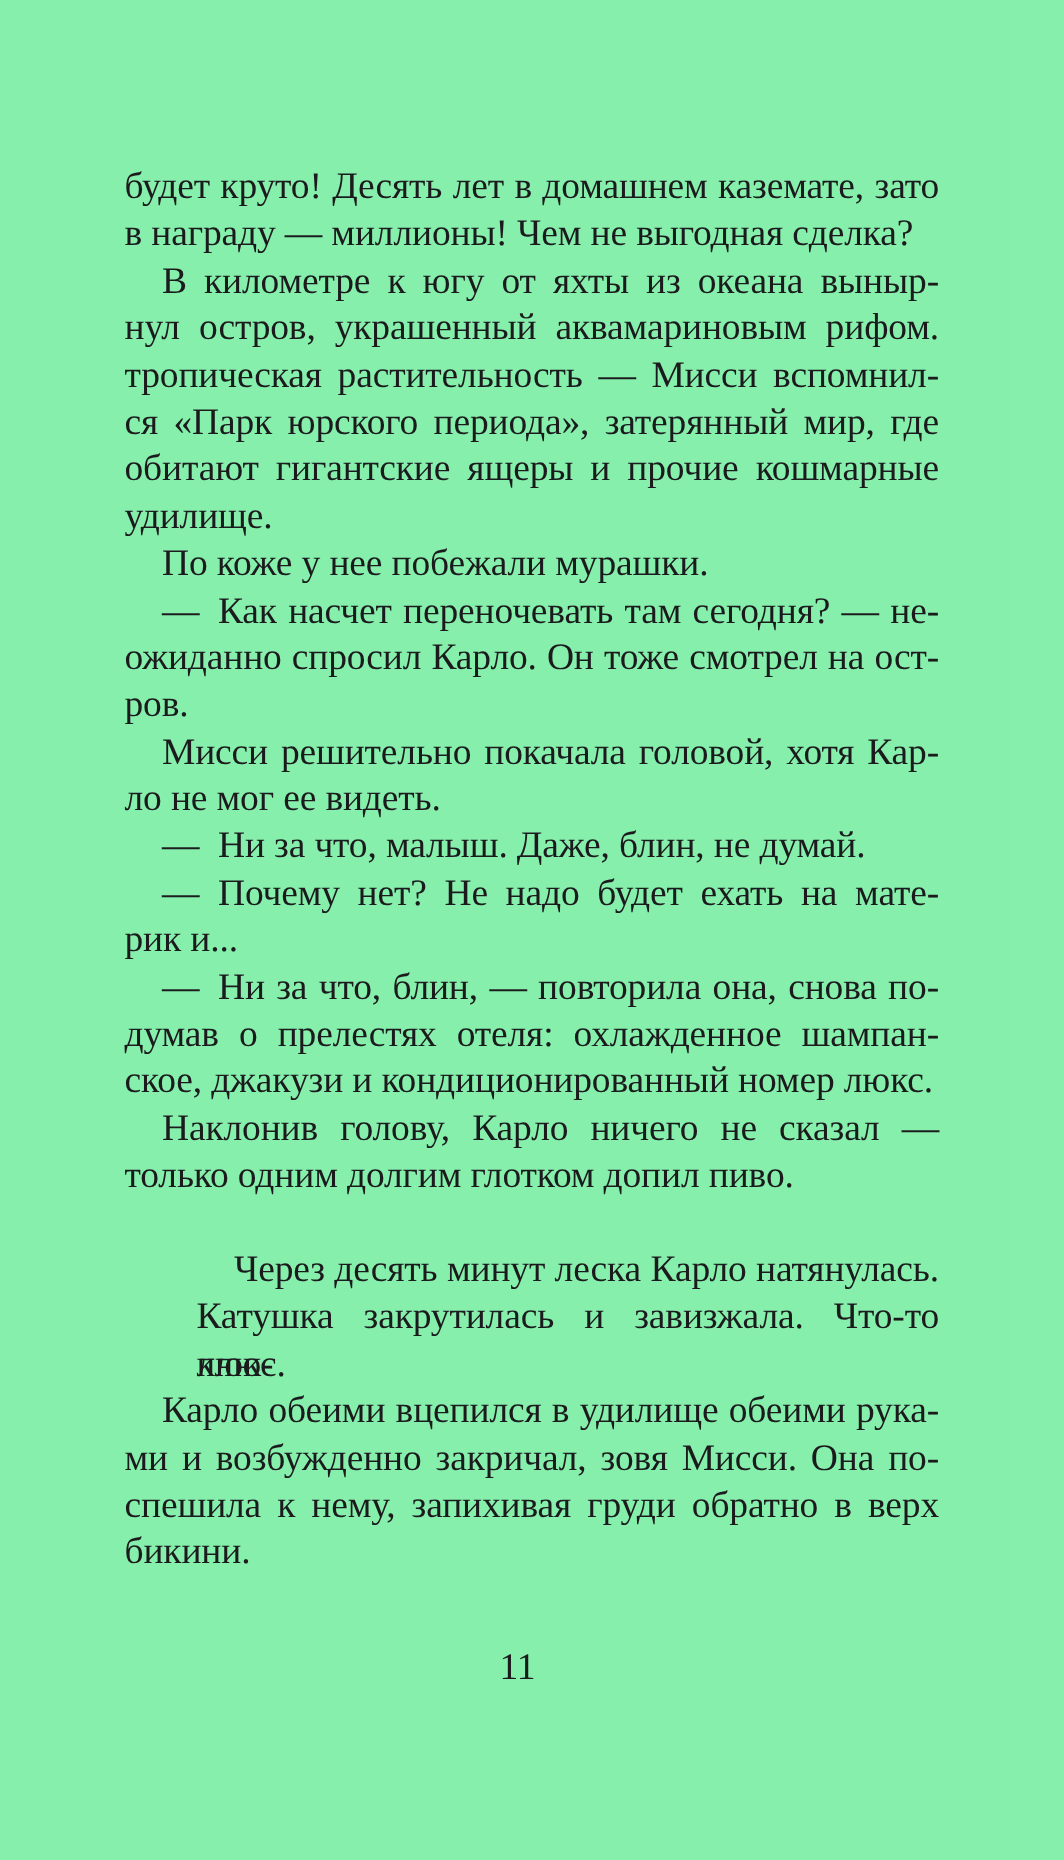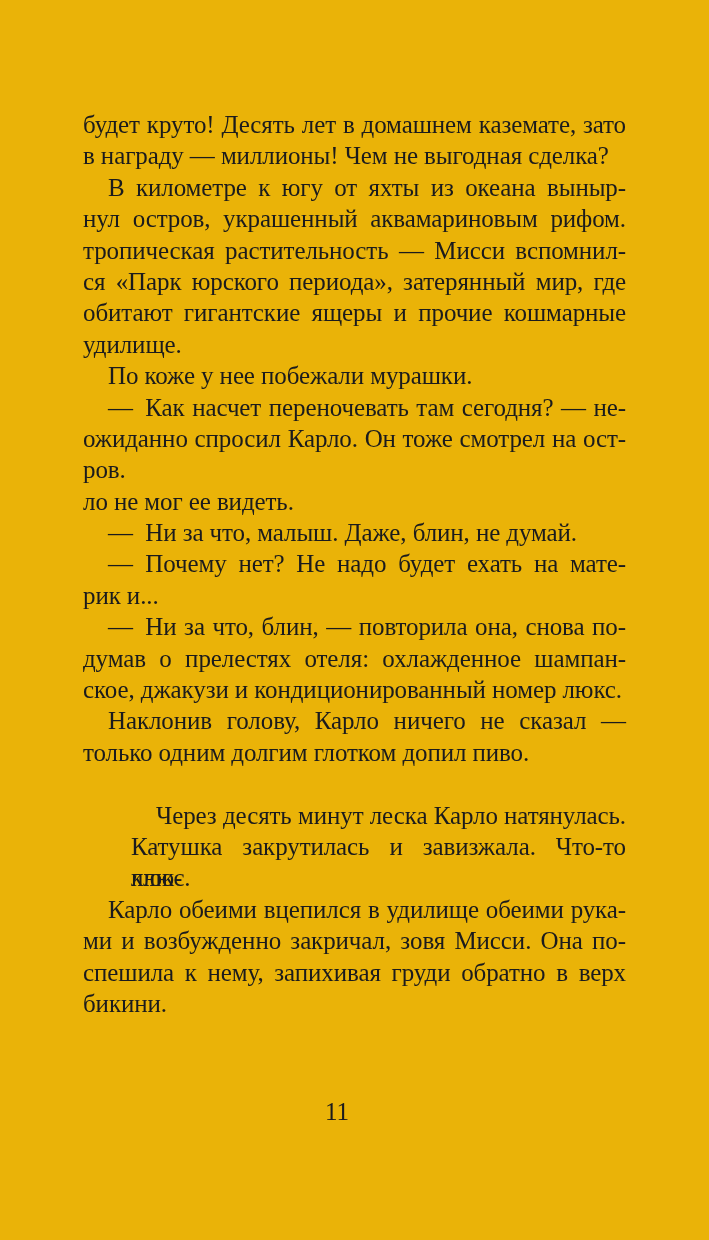--- a/index.html
+++ b/index.html
@@ -7,21 +7,21 @@
     padding: 0;
     width: 709px;
     height: 1240px;
     background: #ffffff;
     overflow: hidden;
   }
   .page {
     position: relative;
     width: 709px;
     height: 1240px;
-    background: #eab308;
+    background: #86efac;
     font-family: "Liberation Serif", "DejaVu Serif", serif;
     color: #1b1b1d;
   }
   .text-block {
     position: absolute;
     left: 83px;
     top: 109px;
     width: 543px;
     font-size: 25px;
     line-height: 31.4px;
@@ -44,21 +44,21 @@
     overflow: visible;
   }
   .line.end {
     text-align-last: left;
   }
   .line.ind {
     padding-left: 25px;
   }
   .folio {
     position: absolute;
-    left: 0;
+    left: 8px;
     top: 1096px;
     width: 674px;
     text-align: center;
     font-size: 25px;
     line-height: 31.4px;
     color: #1b1b1d;
   }
 </style>
 </head>
 <body>
@@ -79,20 +79,21 @@
       </div>
       <div class="para">
         <div class="line end ind">По коже у нее побежали мурашки.</div>
       </div>
       <div class="para">
         <div class="line ind">— Как насчет переночевать там сегодня? — не-</div>
         <div class="line">ожиданно спросил Карло. Он тоже смотрел на ост-</div>
         <div class="line end">ров.</div>
       </div>
       <div class="para">
+        <div class="line ind">Мисси решительно покачала головой, хотя Кар-</div>
         <div class="line end">ло не мог ее видеть.</div>
       </div>
       <div class="para">
         <div class="line end ind">— Ни за что, малыш. Даже, блин, не думай.</div>
       </div>
       <div class="para">
         <div class="line ind">— Почему нет? Не надо будет ехать на мате-</div>
         <div class="line end">рик и...</div>
       </div>
       <div class="para">

